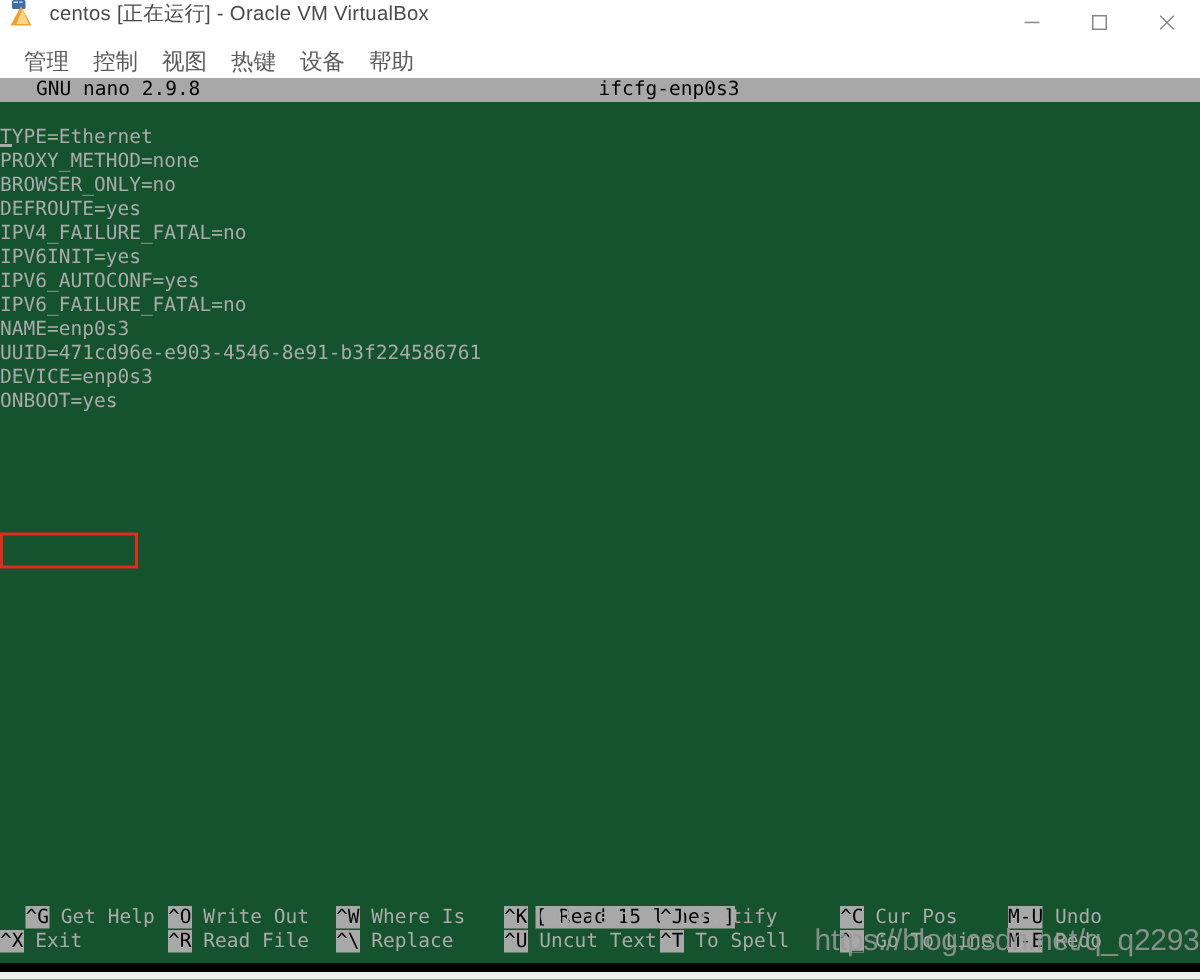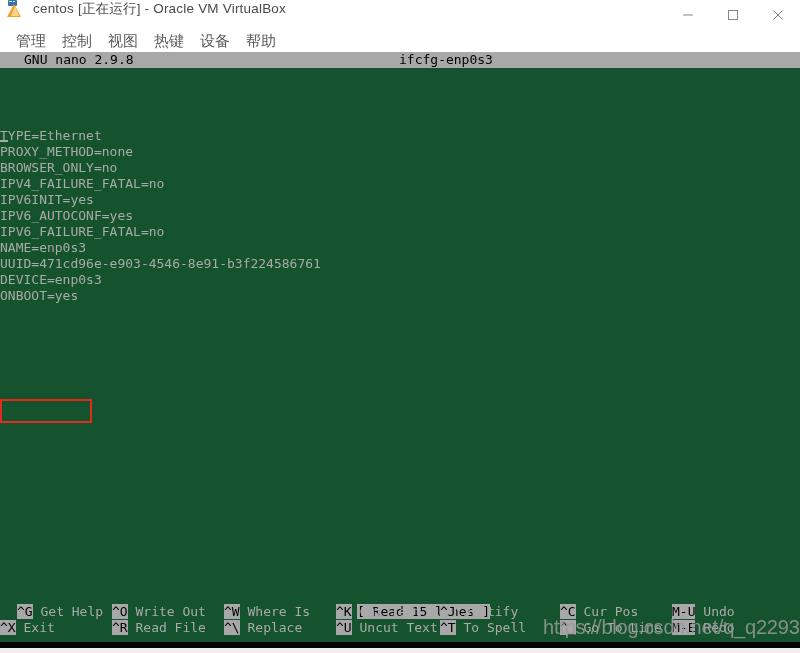--- a/index.html
+++ b/index.html
@@ -147,21 +147,20 @@
     left: 376px;
     top: 0;
     margin-left: 23px;
   }
 
   #nano-body {
     position: absolute;
     left: 0;
     top: 32px;
     right: 0;
-    margin-top: 44px;
   }
   .tline {
     height: 16px;
     line-height: 16px;
     color: #aaaaaa;
     white-space: pre;
     padding-left: 0px;
   }
 
   
@@ -304,20 +303,21 @@
 
     <div id="nano-titlebar">
       <span id="nano-title-left">GNU nano 2.9.8</span>
       <span id="nano-title-right">ifcfg-enp0s3</span>
     </div>
 
     <div id="nano-body">
       <div class="tline">TYPE=Ethernet</div>
       <div class="tline">PROXY_METHOD=none</div>
       <div class="tline">BROWSER_ONLY=no</div>
+      <div class="tline">DEFROUTE=yes</div>
       <div class="tline">IPV4_FAILURE_FATAL=no</div>
       <div class="tline">IPV6INIT=yes</div>
       <div class="tline">IPV6_AUTOCONF=yes</div>
       <div class="tline">IPV6_FAILURE_FATAL=no</div>
       <div class="tline">NAME=enp0s3</div>
       <div class="tline">UUID=471cd96e-e903-4546-8e91-b3f224586761</div>
       <div class="tline">DEVICE=enp0s3</div>
       <div class="tline">ONBOOT=yes</div>
 
       <div id="cursor-block"></div>

